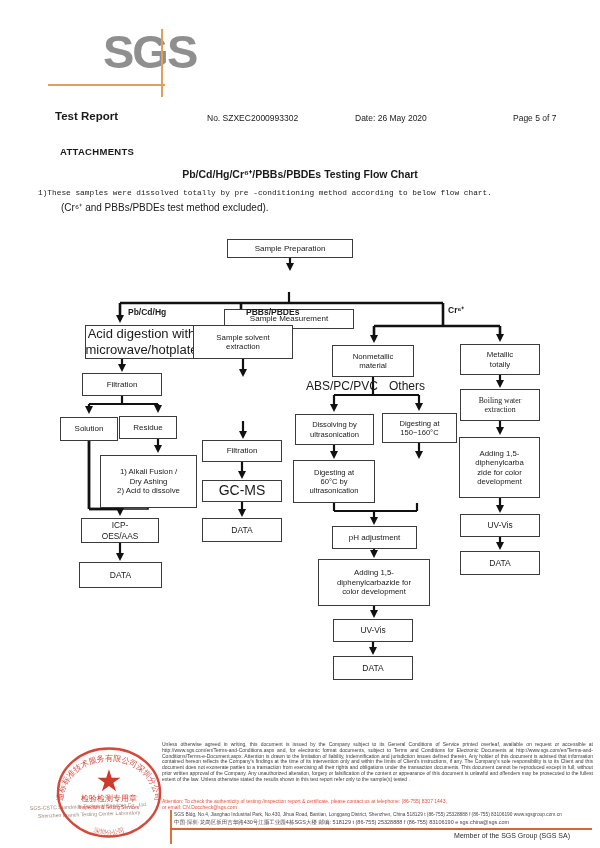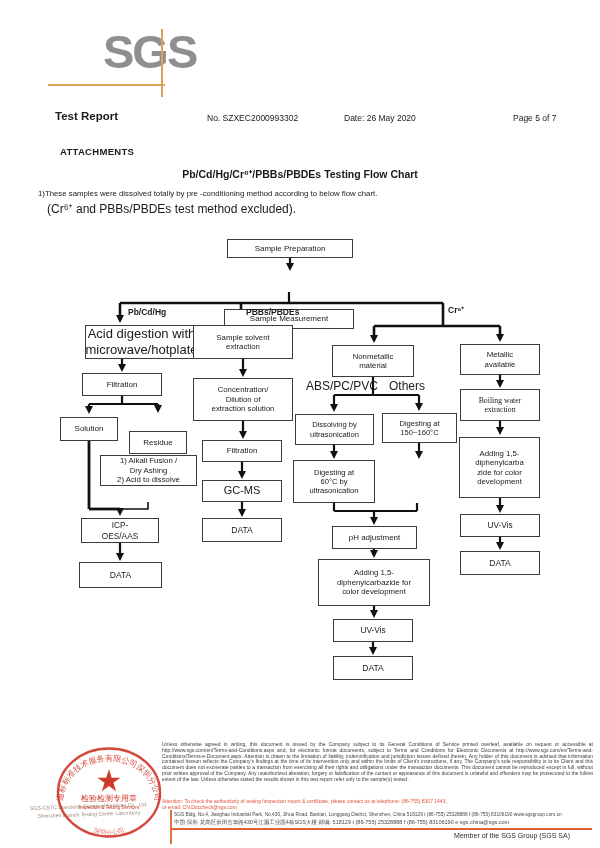--- a/index.html
+++ b/index.html
@@ -7,26 +7,26 @@
     position:relative;width:600px;height:848px;background:#ffffff;margin:0 auto;
     font-family:"Liberation Sans", sans-serif;color:#1a1a1a;overflow:hidden;
   }
   .abs{position:absolute;}
   
   #logo-text{left:75px;top:28px;font-size:47px;font-weight:bold;color:#8f8f8f;letter-spacing:-2px;line-height:1;margin-left:28px;}
   #logo-hline{left:48px;top:84px;width:117px;height:2px;background:#dfa05b;}
   #logo-vline{left:161px;top:29px;width:2px;height:68px;background:#dfa05b;}
   #report-title{left:55px;top:110px;font-size:11.5px;font-weight:bold;}
   #report-no{left:207px;top:113px;font-size:8.5px;}
-  #report-date{left:344px;top:113px;font-size:8.5px;}
+  #report-date{left:355px;top:113px;font-size:8.5px;}
   #report-page{left:467px;top:113px;font-size:8.5px;padding-left:46px;}
   #attachments{left:60px;top:146px;font-size:9.5px;font-weight:600;letter-spacing:.3px;}
   #chart-title{left:0;top:167px;width:600px;text-align:center;font-size:10.5px;font-weight:bold;}
-  #note1{left:38px;top:189px;font-size:7.8px;}
-  #note2{left:47px;top:200px;font-size:12px;}
+  #note1{left:38px;top:189px;font-size:7.8px;font-family:Liberation Mono, monospace;}
+  #note2{left:61px;top:200px;font-size:10px;}
   
   #connector-layer{left:0;top:0;}
   .fnode{
     position:absolute;border:1.4px solid #3b3b3b;background:#fff;
     display:flex;align-items:center;justify-content:center;text-align:center;
     white-space:pre-line;line-height:1.22;box-sizing:border-box;padding:1px 14px;
   }
   .flabel{position:absolute;font-size:12px;white-space:nowrap;}
   .flabel.bold{font-weight:bold;font-size:8.5px;}
   
@@ -111,38 +111,35 @@
     </g>
   </svg>
 
   <div class="abs" id="flowchart" style="left:0;top:0;width:600px;height:848px;">
       <div class="fnode" style="left: 227px; top: 239px; width: 126px; height: 19px; font-size: 8px;">Sample Preparation</div>
       <div class="fnode" style="left: 224px; top: 273px; width: 130px; height: 20px; font-size: 8px; margin-top: 36px;">Sample Measurement</div>
       <div class="fnode" style="left: 66px; top: 325px; width: 113px; height: 34px; font-size: 13px; margin-left: 19px;">Acid digestion with
 microwave/hotplate</div>
       <div class="fnode" style="left: 82px; top: 373px; width: 80px; height: 23px; font-size: 8px;">Filtration</div>
       <div class="fnode" style="left: 60px; top: 417px; width: 58px; height: 24px; font-size: 8px;">Solution</div>
-      <div class="fnode" style="left: 129px; top: 416px; width: 58px; height: 23px; font-size: 8px; margin-top: 15px;">Residue</div>
-      <div class="fnode" style="left: 100px; top: 455px; width: 97px; height: 31px; font-size: 7.8px;">1) Alkali Fusion /
+      <div class="fnode" style="left: 119px; top: 416px; width: 58px; height: 23px; font-size: 8px;">Residue</div>
+      <div class="fnode" style="left: 100px; top: 455px; width: 97px; height: 53px; font-size: 7.8px;">1) Alkali Fusion /
 Dry Ashing
 2) Acid to dissolve</div>
       <div class="fnode" style="left: 81px; top: 518px; width: 78px; height: 25px; font-size: 8.3px;">ICP-OES/AAS</div>
       <div class="fnode" style="left: 79px; top: 562px; width: 83px; height: 26px; font-size: 8.5px;">DATA</div>
       <div class="fnode" style="left: 193px; top: 325px; width: 100px; height: 34px; font-size: 7.8px;">Sample solvent
 extraction</div>
-      <div class="fnode" style="left: 193px; top: 378px; width: 100px; height: 43px; font-size: 7.8px;">Concentration/
-Dilution of
-extraction solution</div>
       <div class="fnode" style="left: 202px; top: 440px; width: 80px; height: 22px; font-size: 8px;">Filtration</div>
-      <div class="fnode" style="left: 202px; top: 480px; width: 80px; height: 22px; font-size: 11px;">GC-MS</div>
+      <div class="fnode" style="left: 202px; top: 480px; width: 80px; height: 22px; font-size: 14px;">GC-MS</div>
       <div class="fnode" style="left: 202px; top: 518px; width: 80px; height: 24px; font-size: 8.5px;">DATA</div>
       <div class="fnode" style="left: 332px; top: 345px; width: 82px; height: 32px; font-size: 7.8px;">Nonmetallic
 material</div>
       <div class="fnode" style="left: 460px; top: 344px; width: 80px; height: 31px; font-size: 7.8px;">Metallic
-available</div>
+totally</div>
       <div class="fnode" style="left: 295px; top: 414px; width: 79px; height: 31px; font-size: 7.6px;">Dissolving by
 ultrasonication</div>
       <div class="fnode" style="left: 382px; top: 413px; width: 75px; height: 30px; font-size: 7.6px;">Digesting at
 150~160°C</div>
       <div class="fnode" style="left: 293px; top: 460px; width: 82px; height: 43px; font-size: 7.6px;">Digesting at
 60°C by
 ultrasonication</div>
       <div class="fnode" style="left: 332px; top: 526px; width: 85px; height: 23px; font-size: 8px;">pH adjustment</div>
       <div class="fnode" style="left: 318px; top: 559px; width: 112px; height: 47px; font-size: 7.8px;">Adding 1,5-
 diphenylcarbazide for

